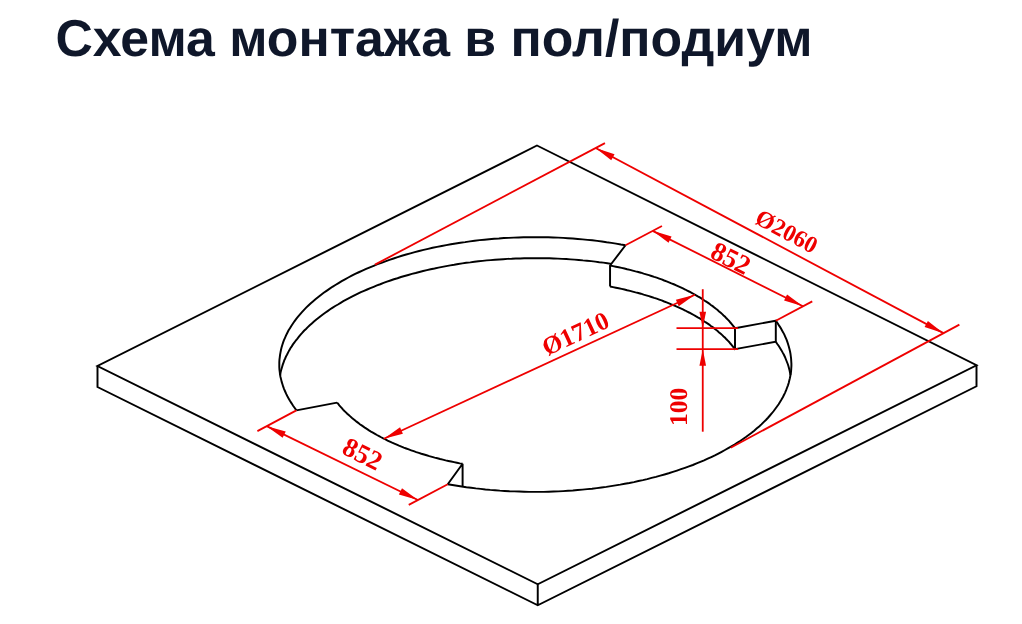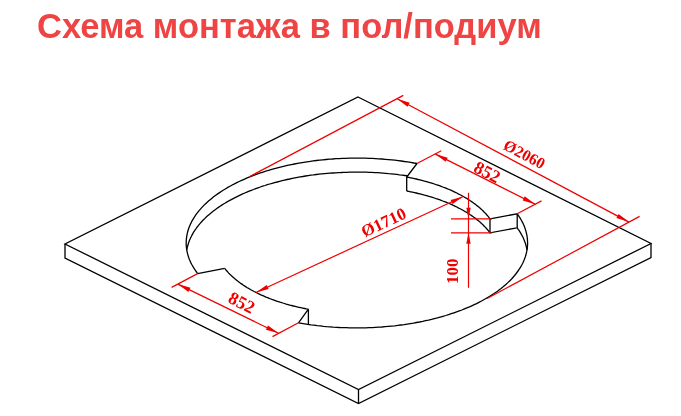--- a/index.html
+++ b/index.html
@@ -1,15 +1,15 @@
 <!DOCTYPE html>
 <html><head><meta charset="utf-8"><style>
 html,body{margin:0;padding:0;background:#fff;width:681px;height:416px;overflow:hidden}
 #wrap{position:relative;width:681px;height:416px}
-#title{position:absolute;left:37px;top:7px;font-family:"Liberation Sans",sans-serif;font-weight:bold;font-size:34.5px;color:#ef4444;letter-spacing:0px}
+#title{position:absolute;left:37px;top:7px;font-family:"Liberation Sans",sans-serif;font-weight:bold;font-size:34.5px;color:#0f172a;letter-spacing:0px}
 </style></head>
 <body>
 <div id="wrap">
 
 <div id="title">Схема монтажа в пол/подиум</div>
 
 <svg width="681" height="416" viewBox="0 0 681 416" style="position:absolute;left:0;top:0" font-family="'Liberation Serif', serif" font-weight="bold">
 
 <path d="M358 97 L651 243.5 L358.5 389.5 L65 244 Z" fill="none" stroke="#000" stroke-width="1.3"></path>
 

